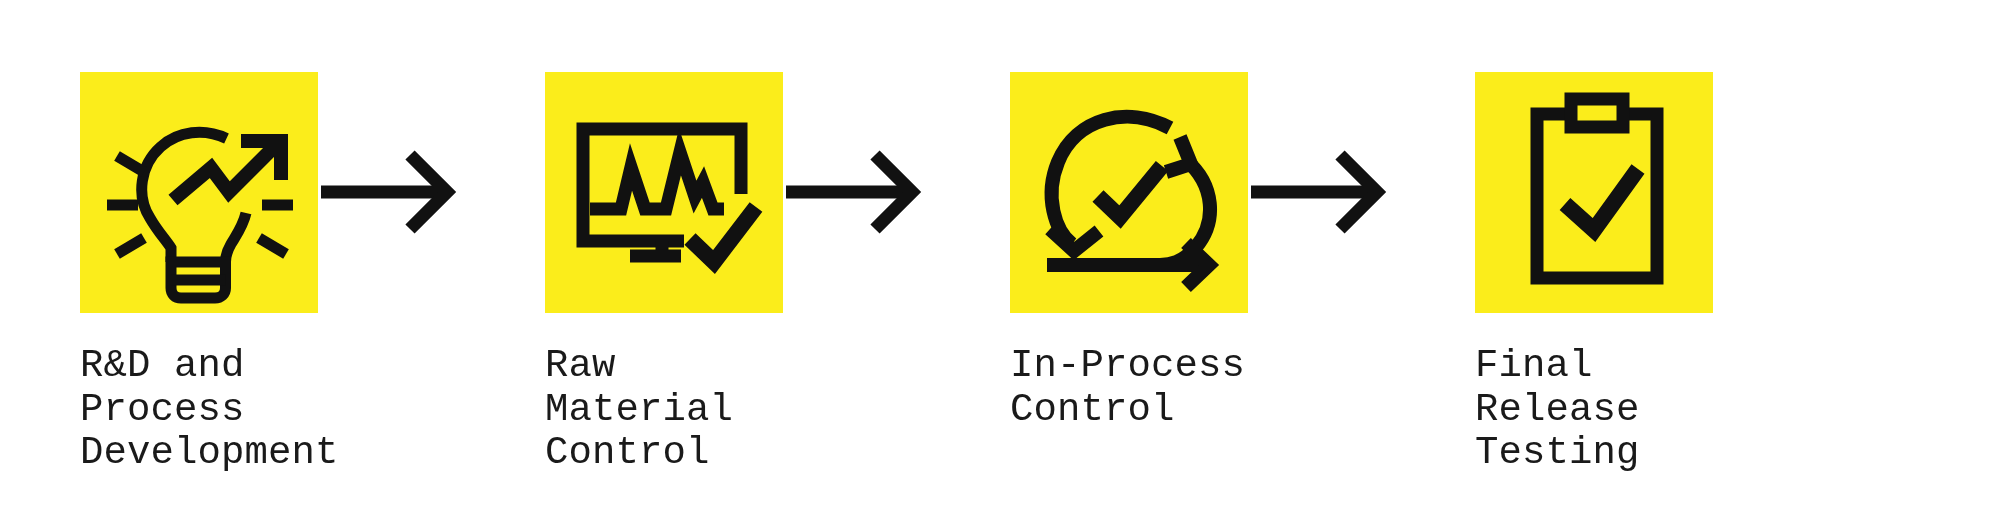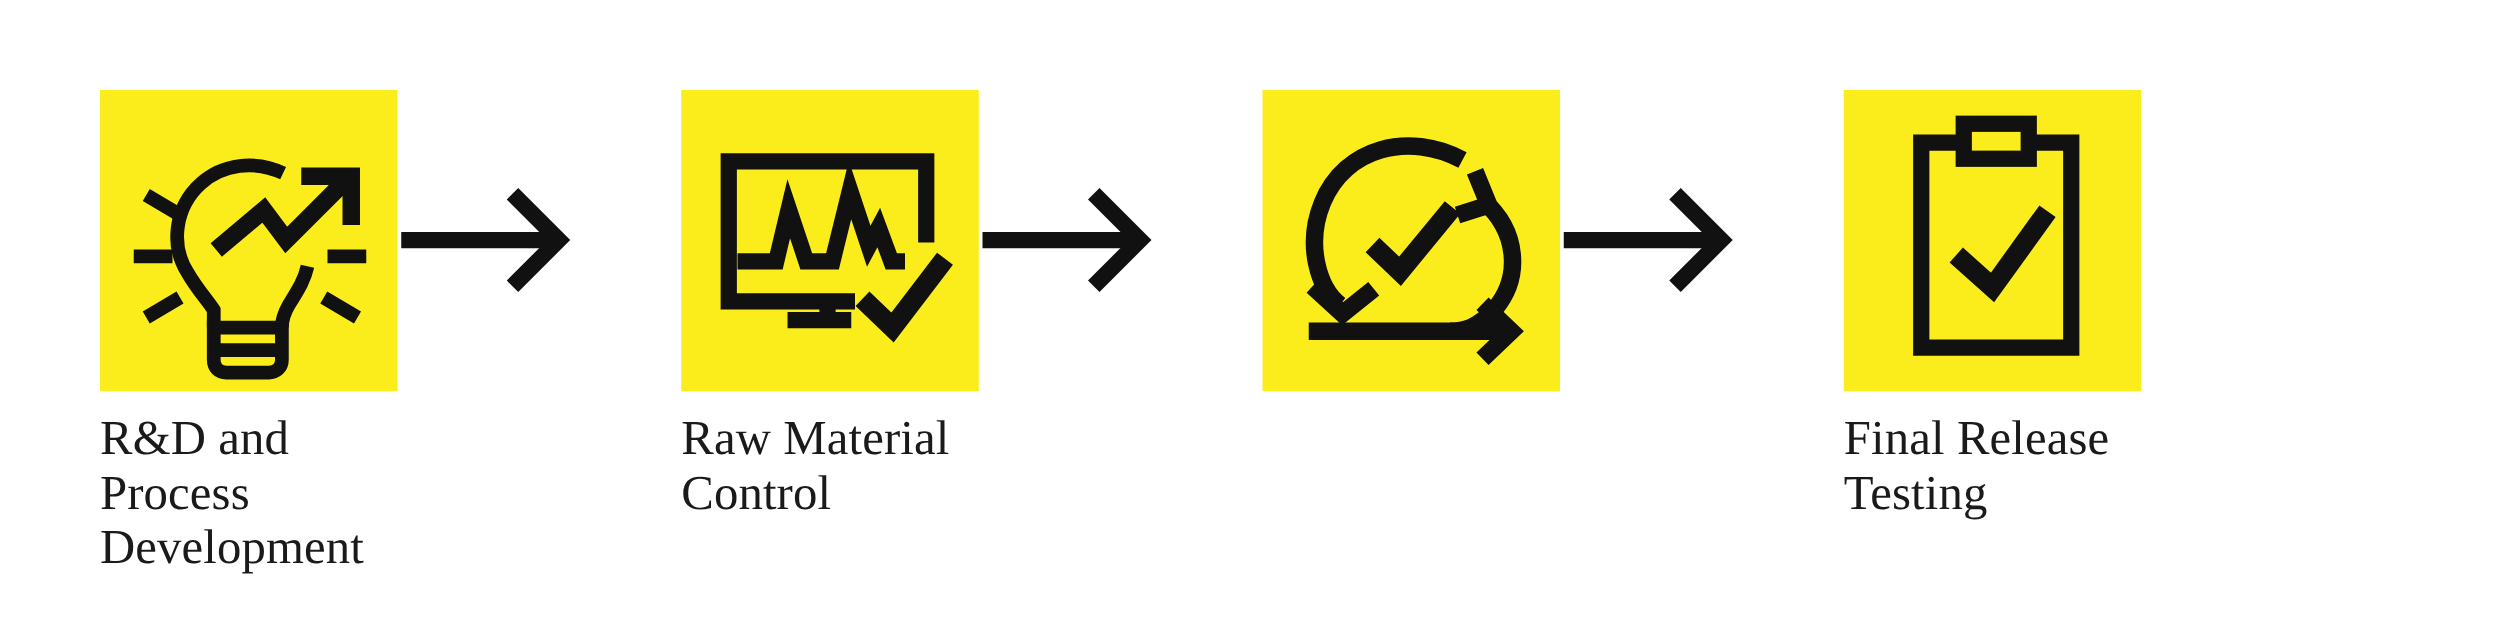--- a/index.html
+++ b/index.html
@@ -46,22 +46,22 @@
   .step-tile svg {
     position: absolute;
     left: 0;
     top: 0;
     width: 238px;
     height: 241px;
     display: block;
   }
 
   .step-label {
-    margin-top: 16px;
-    font-family: Liberation Serif, serif;
+    margin-top: 32px;
+    font-family: Liberation Mono, monospace;
     font-size: 39px;
     line-height: 1.12;
     font-weight: 300;
     color: #1a1a1a;
     letter-spacing: 0.1px;
     white-space: pre-line;
     -webkit-font-smoothing: antialiased;
   }
 
   .flow-connector {
@@ -168,20 +168,22 @@
 
             <line x1="37" y1="193" x2="192" y2="193"></line>
             <polyline points="176,171 199,193 176,215"></polyline>
           </g>
 
           <g fill="none" stroke="#111111" stroke-width="16" stroke-linecap="butt" stroke-linejoin="miter">
             <polyline points="88,124 110,145 152,94"></polyline>
           </g>
         </svg>
       </div>
+      <div class="step-label">In-Process
+Control</div>
     </div>
 
     <div class="flow-connector">
       <svg viewBox="0 0 227 241" xmlns="http://www.w3.org/2000/svg">
         <g fill="none" stroke="#111111" stroke-width="13" stroke-linecap="butt" stroke-linejoin="miter">
           <line x1="3" y1="120" x2="124" y2="120"></line>
           <polyline points="92,83 129,120 92,157"></polyline>
         </g>
       </svg>
     </div>

